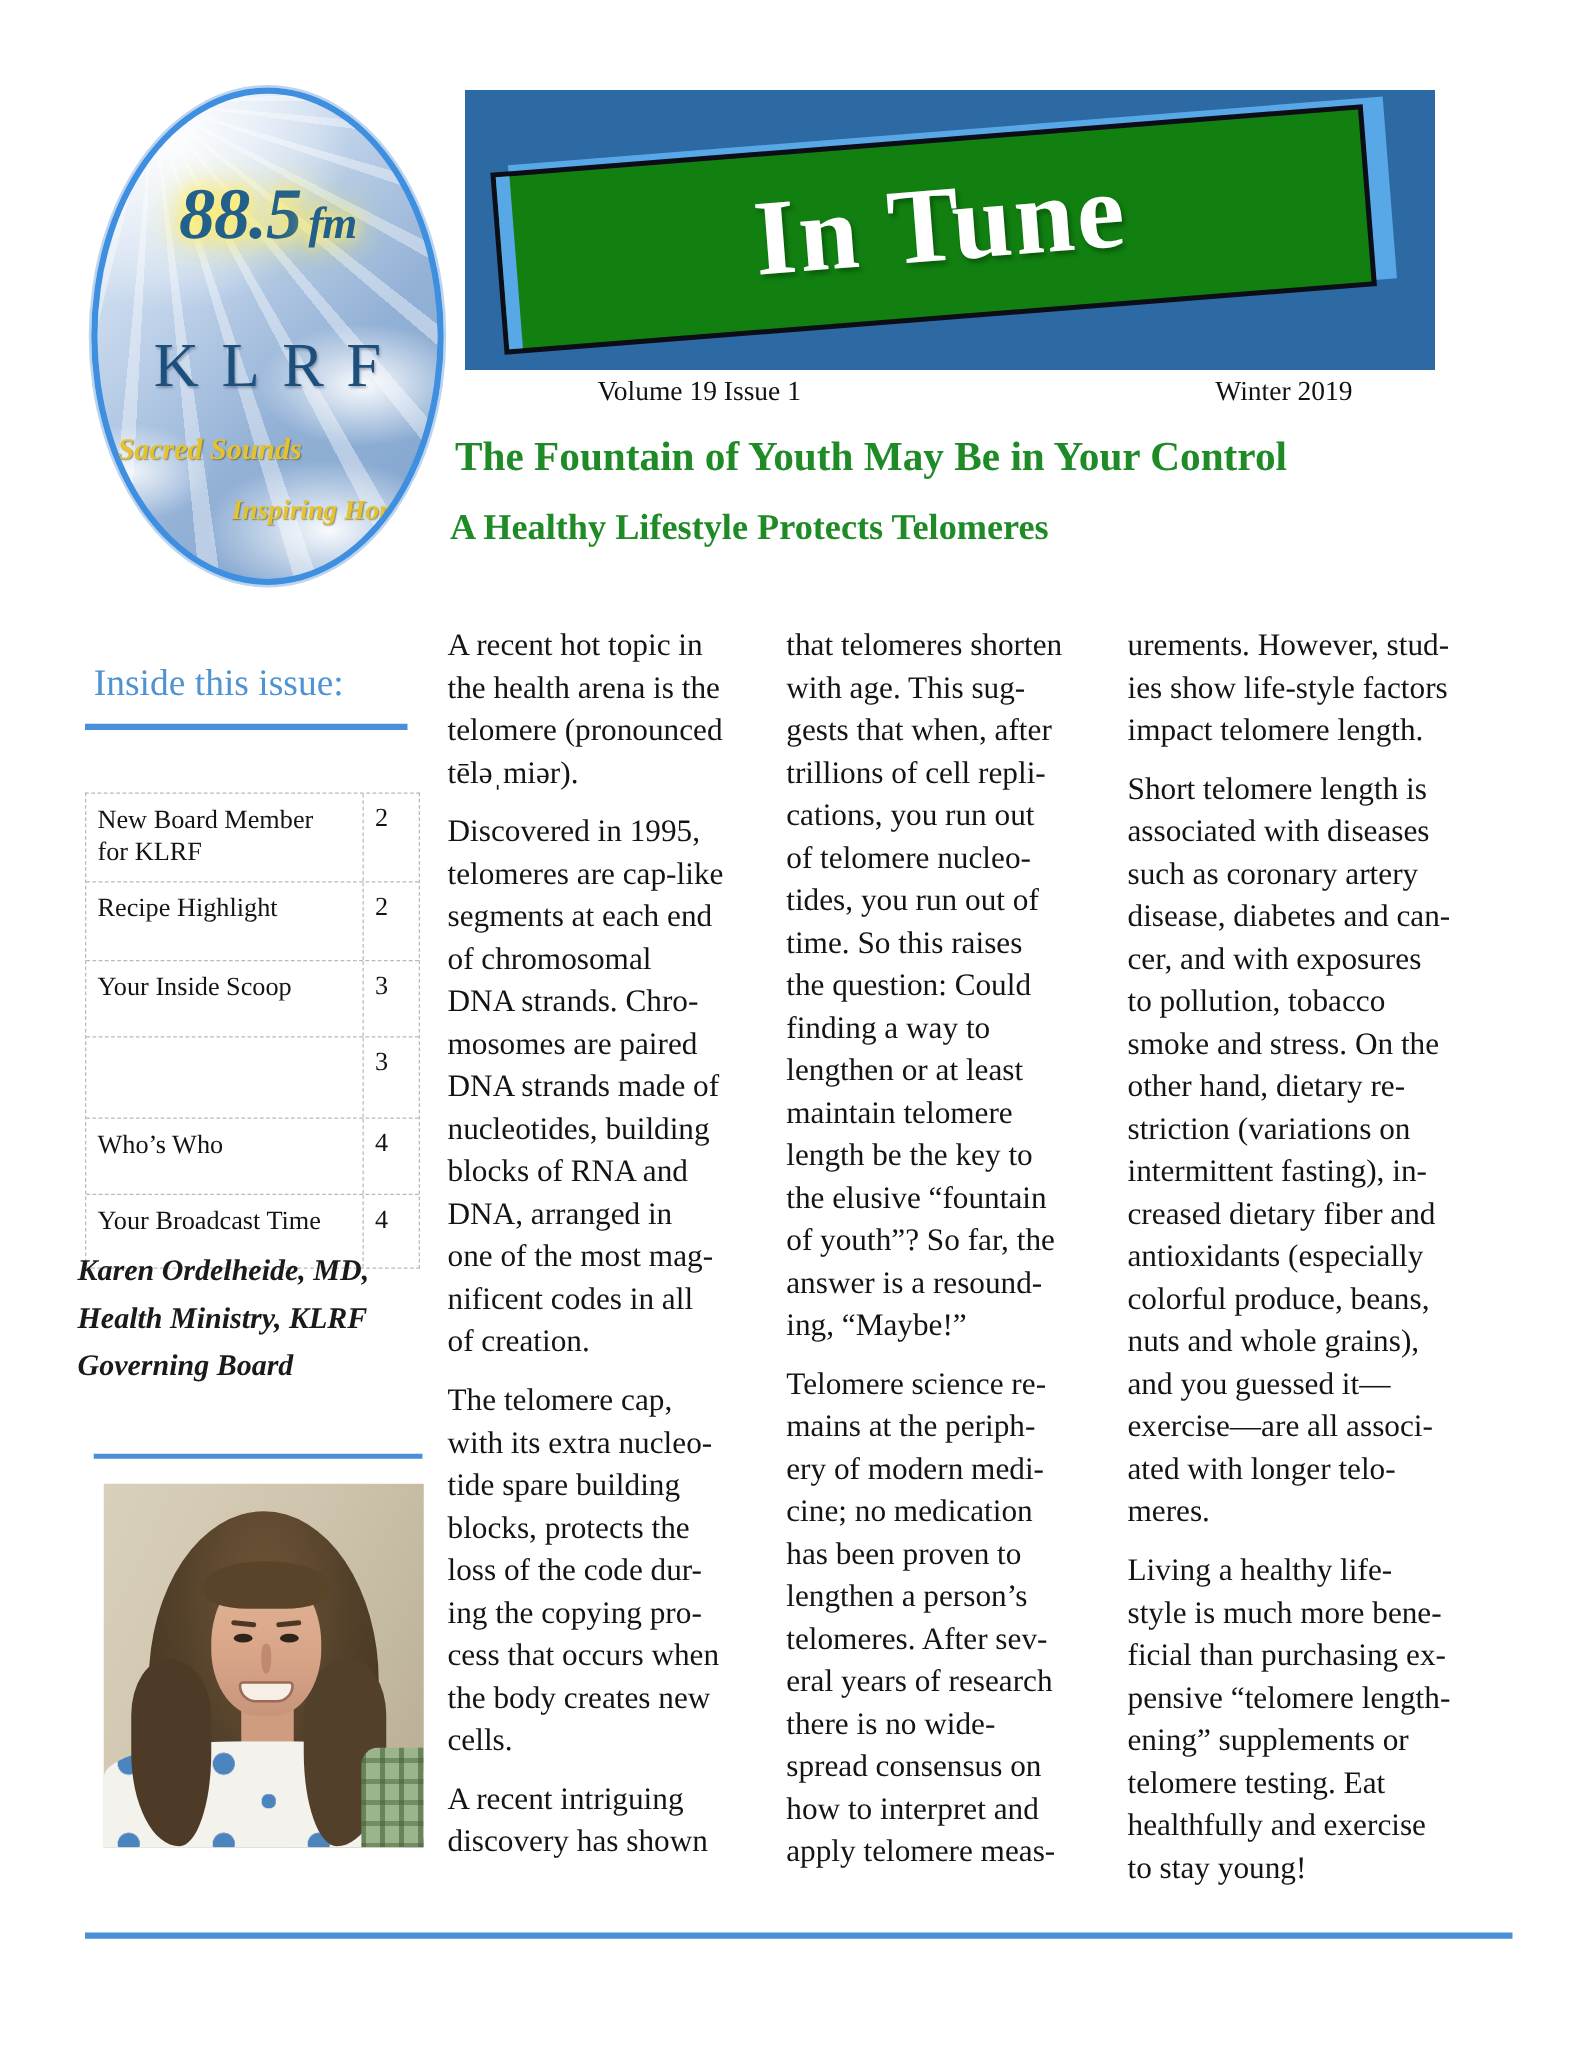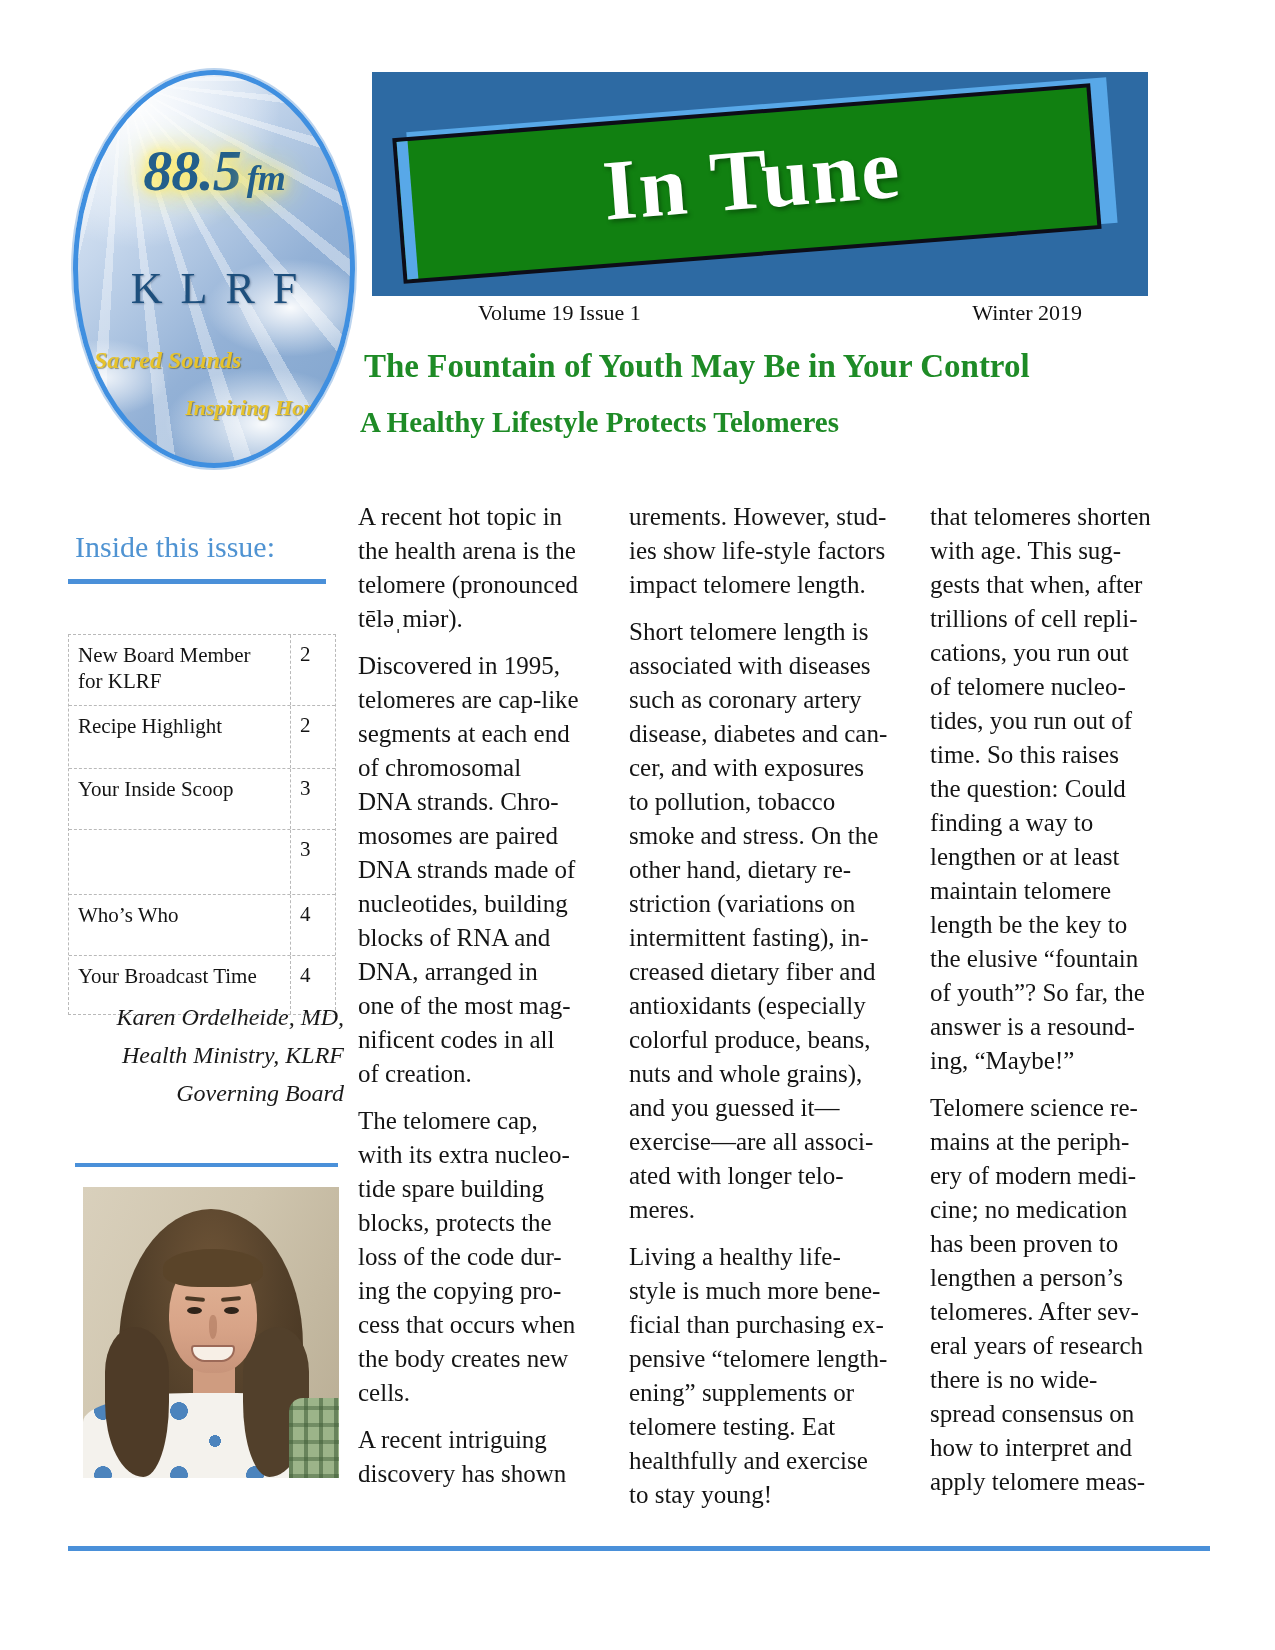--- a/index.html
+++ b/index.html
@@ -35,21 +35,21 @@
   }
   .logo .freq{
     position:absolute;left:0;right:0;top:62px;text-align:center;
     font-size:58px;font-weight:bold;font-style:italic;color:#235f8b;
     text-shadow:0 0 10px #ffee6e,0 0 22px #ffe95e,0 0 34px #ffe95e;
     letter-spacing:-1px;
   }
   .logo .freq .fm{font-size:36px;margin-left:6px;}
   .logo .call{
     position:absolute;left:0;right:0;top:188px;text-align:center;
-    font-size:44px;color:#1d4f7d;letter-spacing:18px;text-indent:18px;
+    font-size:50px;color:#1d4f7d;letter-spacing:18px;text-indent:18px;
     text-shadow:1px 1px 2px rgba(20,40,70,.35);
   }
   .logo .tag1{
     position:absolute;left:16px;top:272px;
     font-size:24px;font-style:italic;font-weight:bold;color:#e7c32b;
     text-shadow:1px 1px 1px rgba(60,60,20,.5);
   }
   .logo .tag2{
     position:absolute;right:26px;top:320px;
     font-size:22px;font-style:italic;font-weight:bold;color:#e7c32b;
@@ -121,22 +121,22 @@
   .toc-label{
     width:222px;box-sizing:border-box;border-right:1px dashed #b9b9b9;
     padding:7px 4px 0 9px;white-space:pre-line;line-height:26px;
   }
   .toc-page{flex:1;padding:7px 0 0 9px;}
   .r1{min-height:70px;} .r2{min-height:62px;} .r3{min-height:60px;}
   .r4{min-height:64px;} .r5{min-height:60px;} .r6{min-height:58px;}
 
   .author-credit{
     position:absolute;left:62px;top:998px;width:282px;
-    text-align:right;font-style:italic;font-size:24px;line-height:38px;
-    white-space:pre-line;color:#1a1a1a;
+    text-align:left;font-style:italic;font-size:24px;line-height:38px;
+    white-space:pre-line;color:#1a1a1a;font-weight:bold;
   }
   .photo-rule{
     position:absolute;left:75px;top:1163px;width:263px;height:4px;background:#4a90d9;
   }
 
   
   .photo{
     position:absolute;left:83px;top:1187px;width:256px;height:291px;
     overflow:hidden;
     background:linear-gradient(115deg,#d9d0bc 0%,#cfc5ae 45%,#b8ac93 100%);
@@ -320,20 +320,51 @@
 tide spare building
 blocks, protects the
 loss of the code dur-
 ing the copying pro-
 cess that occurs when
 the body creates new
 cells.</p>
       <p>A recent intriguing
 discovery has shown</p>
     </div>
+    <div class="col col2">
+      <p>that telomeres shorten
+with age. This sug-
+gests that when, after
+trillions of cell repli-
+cations, you run out
+of telomere nucleo-
+tides, you run out of
+time. So this raises
+the question: Could
+finding a way to
+lengthen or at least
+maintain telomere
+length be the key to
+the elusive “fountain
+of youth”? So far, the
+answer is a resound-
+ing, “Maybe!”</p>
+      <p>Telomere science re-
+mains at the periph-
+ery of modern medi-
+cine; no medication
+has been proven to
+lengthen a person’s
+telomeres. After sev-
+eral years of research
+there is no wide-
+spread consensus on
+how to interpret and
+apply telomere meas-</p>
+    </div>
     <div class="col col3">
       <p>urements. However, stud-
 ies show life-style factors
 impact telomere length.</p>
       <p>Short telomere length is
 associated with diseases
 such as coronary artery
 disease, diabetes and can-
 cer, and with exposures
 to pollution, tobacco
@@ -351,48 +382,17 @@
 meres.</p>
       <p>Living a healthy life-
 style is much more bene-
 ficial than purchasing ex-
 pensive “telomere length-
 ening” supplements or
 telomere testing. Eat
 healthfully and exercise
 to stay young!</p>
     </div>
-    <div class="col col2">
-      <p>that telomeres shorten
-with age. This sug-
-gests that when, after
-trillions of cell repli-
-cations, you run out
-of telomere nucleo-
-tides, you run out of
-time. So this raises
-the question: Could
-finding a way to
-lengthen or at least
-maintain telomere
-length be the key to
-the elusive “fountain
-of youth”? So far, the
-answer is a resound-
-ing, “Maybe!”</p>
-      <p>Telomere science re-
-mains at the periph-
-ery of modern medi-
-cine; no medication
-has been proven to
-lengthen a person’s
-telomeres. After sev-
-eral years of research
-there is no wide-
-spread consensus on
-how to interpret and
-apply telomere meas-</p>
-    </div>
   </div>
 
   <div class="bottom-rule"></div>
 
 </div>
 
 </body></html>

